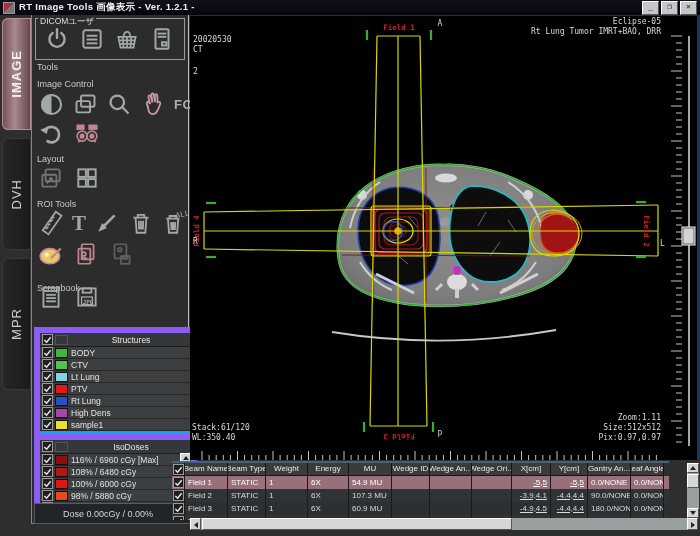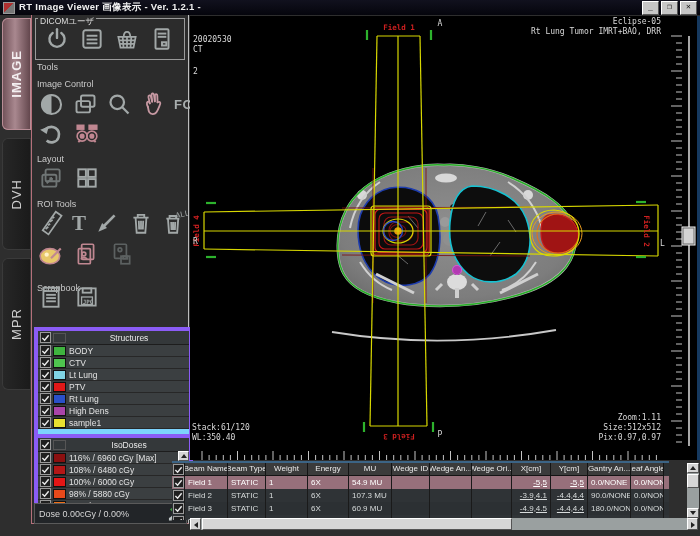--- a/index.html
+++ b/index.html
@@ -23,37 +23,37 @@
   
   .leftcol{position:absolute;left:31px;top:15px;width:158px;height:509px;background:#2c2c2c;border-left:1px solid #b5707b;border-right:1px solid #bdbdbd;border-bottom:1px solid #b5707b;box-sizing:border-box;}
   .group{position:absolute;left:3px;top:3px;width:148px;height:40px;border:1px solid #9a9a9a;}
   .group-legend{position:absolute;left:2px;top:-2px;font-size:8.5px;color:#ddd;background:#2c2c2c;padding:0 2px;line-height:8px;}
   .iconrow{display:flex;align-items:center;gap:9px;}
   .sec-label{position:absolute;left:5px;font-size:9px;color:#c9c9c9;}
   .tool{display:inline-flex;align-items:center;justify-content:center;}
   .fov{font-size:13px;font-weight:bold;color:#a8aeae;letter-spacing:.5px;}
 
   
-  .listpanel{position:absolute;left:2px;width:151px;background:#7dd3fc;border:4px solid #8b5cf6;}
+  .listpanel{position:absolute;left:2px;width:151px;background:#0ea5e9;border:6px solid #8b5cf6;}
   .lheader{display:flex;align-items:center;height:13px;background:#34383a;border-bottom:1px solid #1d1d1d;}
   .lheader .htext{flex:1;text-align:center;color:#e8e8e8;font-size:8.5px;}
   .srow{display:flex;align-items:center;height:11px;background:#3b3f41;border-bottom:1px solid #272727;}
   .cb{width:9px;height:9px;background:#1f1f1f;border:1px solid #9a9a9a;margin:0 2px 0 2px;display:inline-flex;align-items:center;justify-content:center;flex:none;}
   .swatch{width:11px;height:8px;margin-right:3px;flex:none;border:1px solid #111;}
   .sname{color:#e2e2e2;font-size:8.5px;white-space:nowrap;}
   .scrollcol{position:absolute;right:0;top:13px;bottom:0;width:11px;background:#9aa0a0;}
   .sbtn{position:absolute;left:0;width:11px;height:10px;background:#d4d4d4;border:1px solid;border-color:#fff #555 #555 #fff;box-sizing:border-box;}
   .tri{width:0;height:0;margin:2px auto;}
   .tri.up{border-left:3px solid transparent;border-right:3px solid transparent;border-bottom:4px solid #222;}
   .tri.down{border-left:3px solid transparent;border-right:3px solid transparent;border-top:4px solid #222;}
   .tri.left{border-top:3px solid transparent;border-bottom:3px solid transparent;border-right:4px solid #222;margin-top:2.5px;}
   .tri.right{border-top:3px solid transparent;border-bottom:3px solid transparent;border-left:4px solid #222;margin-top:2.5px;}
   .sthumb{position:absolute;background:#d6d6d6;border:1px solid;border-color:#fff #555 #555 #fff;box-sizing:border-box;}
 
-  .dosebar{position:absolute;left:2px;top:488px;width:151px;height:19px;background:#222528;border:1px solid #5a5a5a;display:flex;align-items:center;}
+  .dosebar{position:absolute;left:2px;top:488px;width:151px;height:19px;background:#222528;border:1px solid #5a5a5a;display:flex;align-items:center;padding-left:24px;}
   .dosebar .dtext{color:#d6d6d6;font-size:9px;padding-left:4px;flex:1;}
 
   
   .imgarea{position:absolute;left:190px;top:16px;width:507px;height:444px;background:#000;}
   .blue-edge{position:absolute;left:697px;top:16px;width:3px;height:444px;background:#16395f;}
 
   
   .beamtable{position:absolute;left:172px;top:461px;width:497px;height:57px;background:#2b2f31;border-top:2px solid #3c6485;overflow:hidden;}
   .brow{display:flex;height:13px;box-sizing:border-box;}
   .bcell{height:13px;line-height:12px;font-size:8px;color:#d8dcdc;border-right:1px solid #1a1a1a;box-sizing:border-box;padding:0 3px;white-space:nowrap;overflow:hidden;flex:none;display:flex;align-items:center;}
@@ -69,21 +69,21 @@
 
   svg text{font-family:"DejaVu Sans Mono",monospace;}
 </style>
 </head>
 <body>
 
 <div class="win">
 
   <div class="titlebar">
     <div class="app-icon"></div>
-    <div class="title-text">RT Image Viewer  画像表示  - Ver. 1.2.1 -</div>
+    <div class="title-text">RT Image Tools  画像表示  - Ver. 1.2.1 -</div>
     <div class="winbtns">
       <div class="wbtn">_</div>
       <div class="wbtn">❐</div>
       <div class="wbtn">✕</div>
     </div>
   </div>
 
   <div class="vtab active" style="top:18px;height:112px;">
       <span>IMAGE</span>
     </div>

